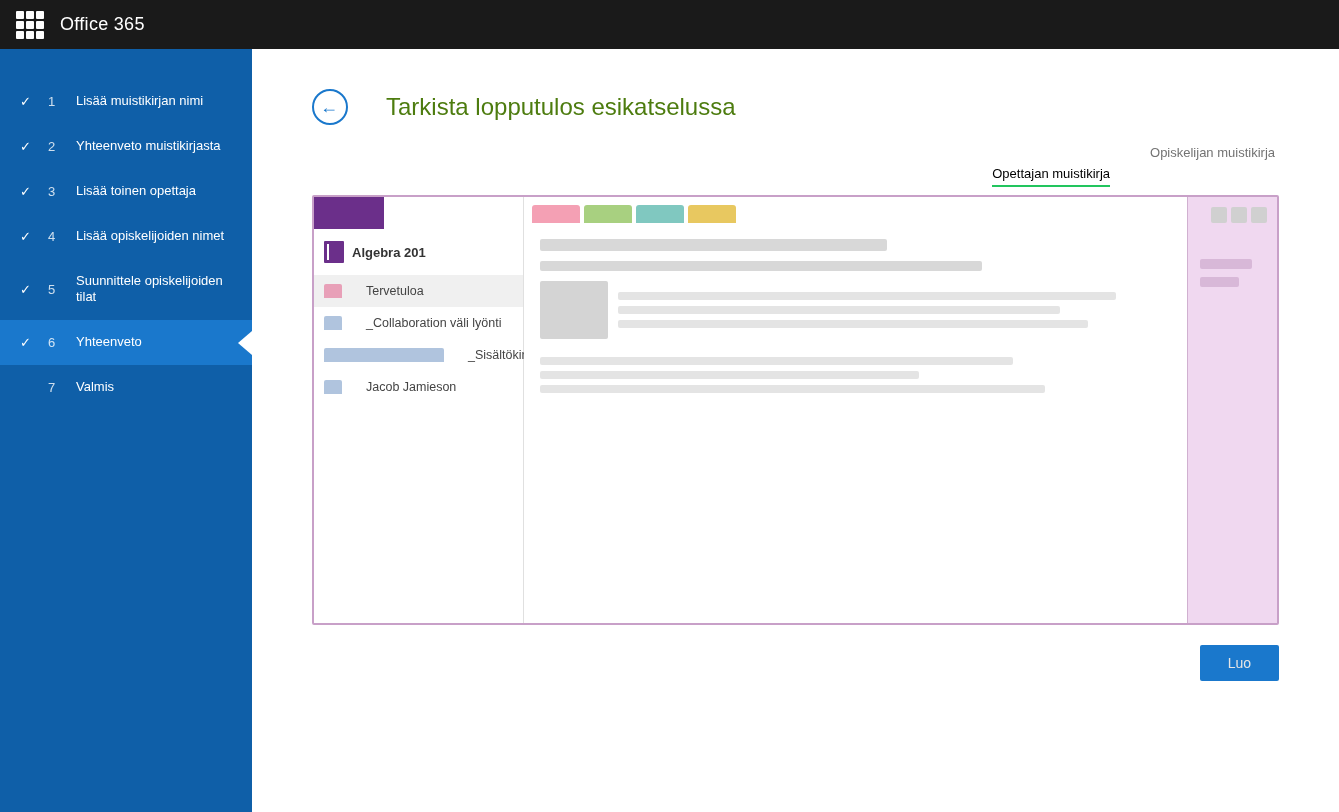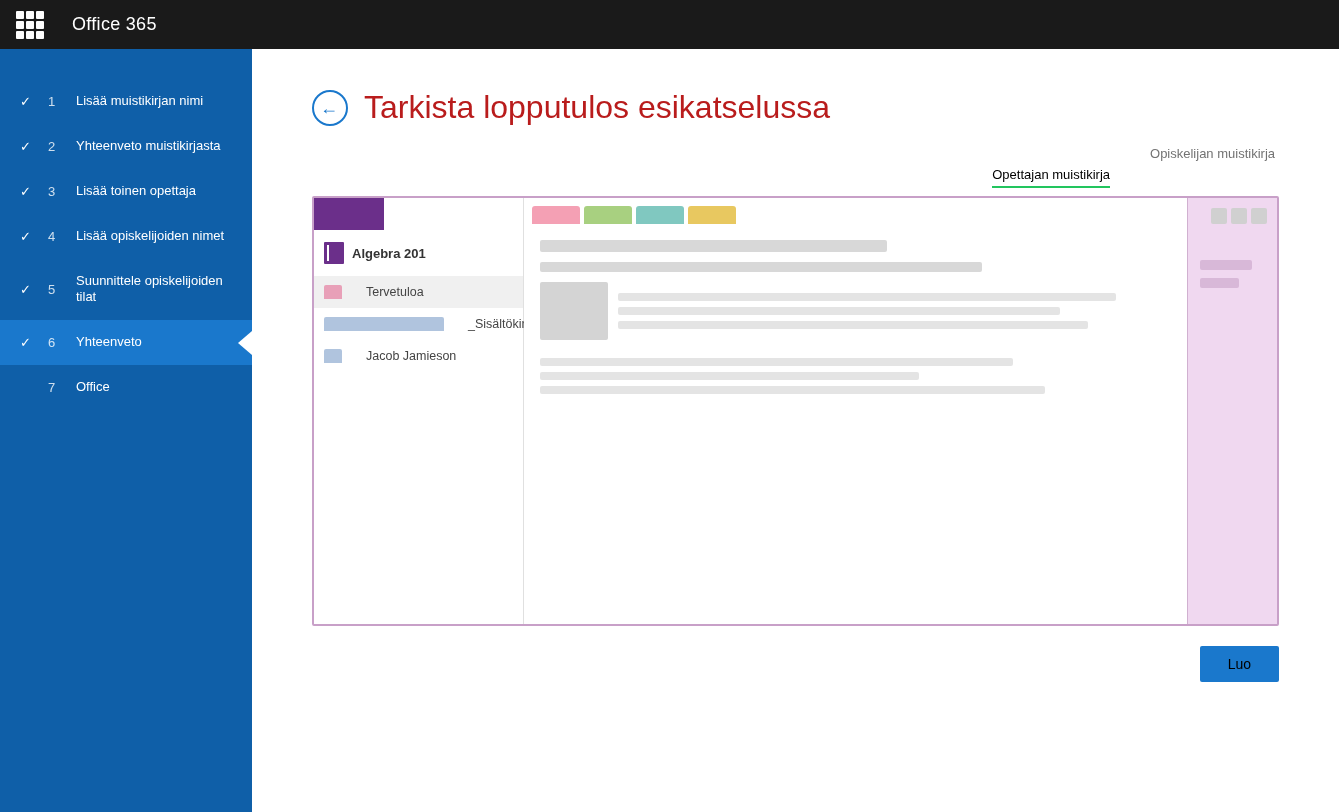--- a/index.html
+++ b/index.html
@@ -5,21 +5,21 @@
     * { margin: 0; padding: 0; box-sizing: border-box; }
     body { font-family: 'Segoe UI', Arial, sans-serif; width: 1339px; height: 812px; overflow: hidden; display: flex; flex-direction: column; }
 
     
     .topbar {
       background: #1a1a1a;
       height: 49px;
       display: flex;
       align-items: center;
       padding: 0 16px;
-      gap: 28px;
+      gap: 16px;
       flex-shrink: 0;
     }
     .waffle-icon {
       width: 28px;
       height: 28px;
       display: grid;
       grid-template-columns: repeat(3, 8px);
       grid-template-rows: repeat(3, 8px);
       gap: 2px;
       cursor: pointer;
@@ -120,23 +120,24 @@
       cursor: pointer;
       flex-shrink: 0;
     }
     .back-arrow {
       color: #1a78cc;
       font-size: 18px;
       line-height: 1;
       margin-left: -2px;
     }
     .page-title {
-      font-size: 32px;
+      font-size: 24px;
       font-weight: 300;
-      color: #b91c1c;
+      color: #4d7c0f;
+      margin-left: 22px;
     }
 
     
     .tabs-row {
       display: flex;
       justify-content: flex-end;
       gap: 40px;
       padding-bottom: 8px;
       padding-right: 4px;
     }
@@ -311,21 +312,21 @@
     }
 
     
     .bottom-bar {
       padding: 20px 0 30px;
       display: flex;
       justify-content: flex-end;
     }
     .create-btn {
       background: #1a78cc;
-      color: #000000;
+      color: #e5e5e5;
       border: none;
       padding: 10px 28px;
       font-size: 14px;
       cursor: pointer;
       border-radius: 2px;
       font-family: inherit;
     }
   </style>
 </head>
 <body>
@@ -374,21 +375,21 @@
       <span class="sidebar-item-label">Suunnittele opiskelijoiden tilat</span>
     </div>
     <div class="sidebar-item active">
       <span class="check">✓</span>
       <span class="step-num">6</span>
       <span class="sidebar-item-label">Yhteenveto</span>
     </div>
     <div class="sidebar-item">
       <span class="check" style="width:18px;margin-right:10px;"></span>
       <span class="step-num">7</span>
-      <span class="sidebar-item-label">Office</span>
+      <span class="sidebar-item-label">Valmis</span>
     </div>
   </nav>
 
   <div class="content">
 
     <div class="page-header">
       <div class="back-btn">
         <span class="back-arrow">←</span>
       </div>
       <h1 class="page-title">Tarkista lopputulos esikatselussa</h1>
@@ -409,20 +410,24 @@
 
       <div class="nb-sidebar">
         <div class="nb-header-bar"></div>
         <div class="nb-title-row">
           <div class="nb-book-icon"></div>
           <span class="nb-title-text">Algebra 201</span>
         </div>
         <div class="nb-section active">
           <div class="section-icon pink"></div>
           <span>Tervetuloa</span>
+        </div>
+        <div class="nb-section">
+          <div class="section-icon collab"></div>
+          <span>_Collaboration väli lyönti</span>
         </div>
         <div class="nb-section">
           <div class="section-icon content"></div>
           <span>_Sisältökirjasto</span>
         </div>
         <div class="nb-section">
           <div class="section-icon student"></div>
           <span>Jacob Jamieson</span>
         </div>
       </div>

